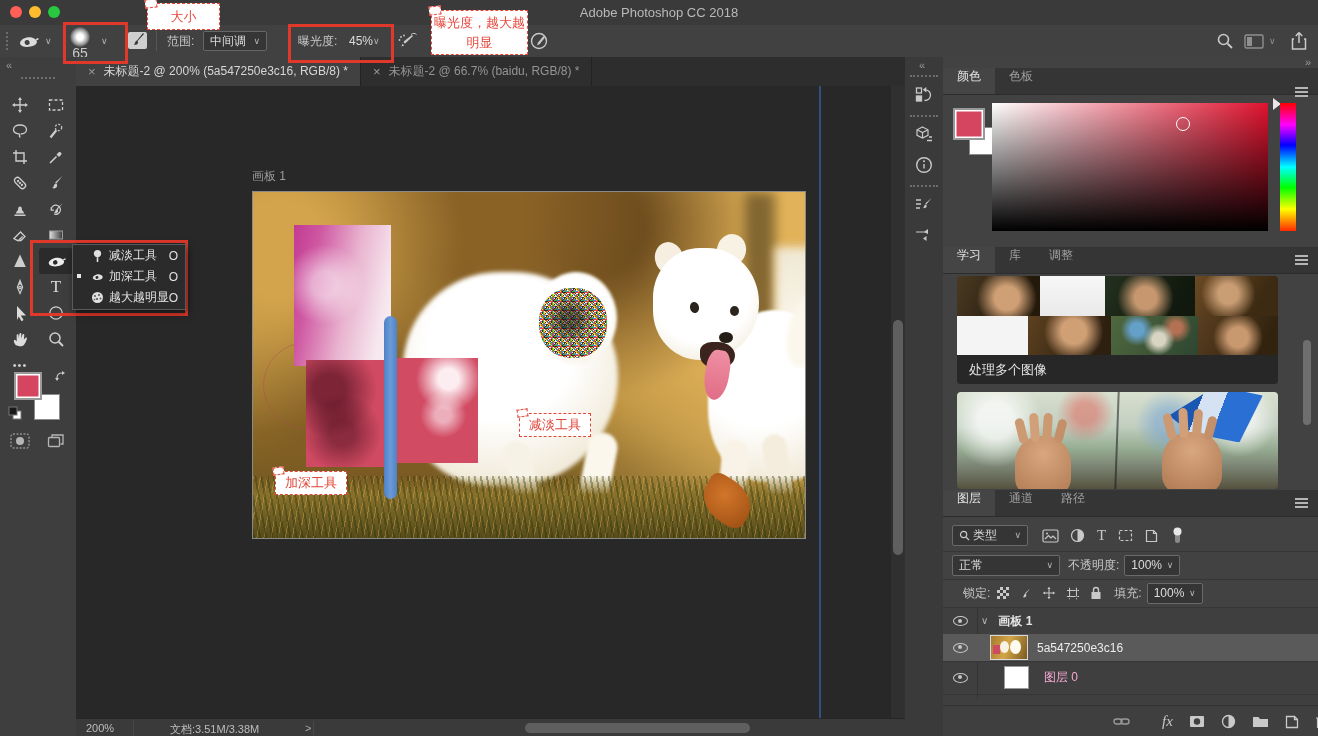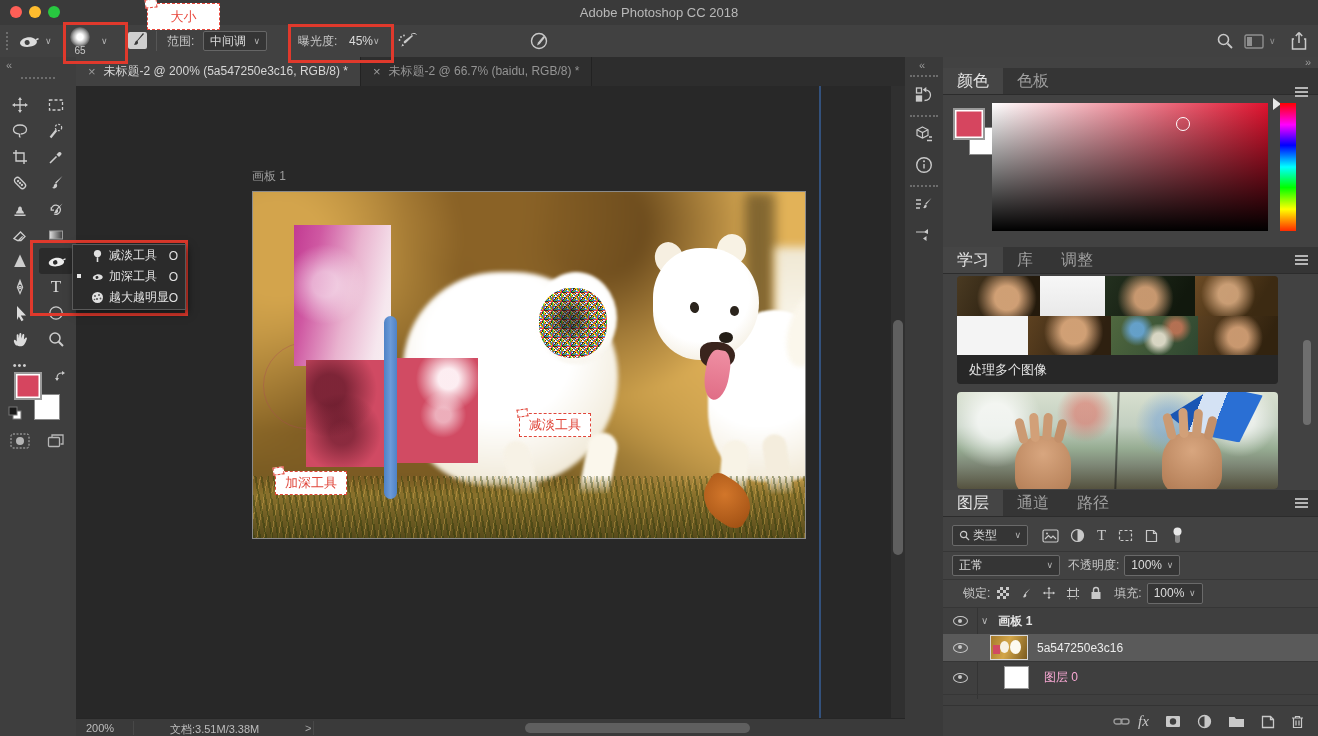--- a/index.html
+++ b/index.html
@@ -57,21 +57,21 @@
   #photo *{position:absolute;pointer-events:none}
   .cnote{background:#fff;border:1px dashed #e0463a;color:#e0463a;font-size:13px;padding:2px 9px;z-index:7;white-space:nowrap}
   .cnote:before{content:"";position:absolute;left:-3px;top:-5px;width:9px;height:6px;background:#fff;border:1px dashed #e0463a;transform:rotate(-8deg)}
   
   #middock{left:905px;top:57px;width:38px;height:679px;background:#3a3a3a;border-right:1px solid #2c2c2c}
   .dockbtn{position:absolute;left:4px;width:30px;height:28px;display:flex;align-items:center;justify-content:center}
   
   #rightdock{left:943px;top:57px;width:375px;height:679px;background:#424242}
   .panel{position:absolute;left:0;width:375px}
   .phead{position:absolute;left:0;top:0;width:375px;height:26px;background:#353535;display:flex;border-bottom:1px solid #2c2c2c}
-  .ptab{height:26px;padding:0 14px;display:flex;align-items:center;font-size:16px}
+  .ptab{height:26px;padding:0 14px;display:flex;font-size:12px}
   .ptab.on{background:#454545;color:#e3e3e3}
   .ptab.off{color:#9f9f9f}
   .hamb{position:absolute;right:10px;top:12px;width:13px;height:2px;background:#b5b5b5;
         box-shadow:0 -4px 0 #b5b5b5,0 4px 0 #b5b5b5}
   .collapser{position:absolute;right:8px;top:-1px;color:#9a9a9a;font-size:11px;letter-spacing:-1px}
   .sel2{background:#353535;border:1px solid #6a6a6a;border-radius:2px;height:21px;display:flex;align-items:center;
         justify-content:space-between;padding:0 6px;color:#dcdcdc;box-sizing:border-box;font-size:12px}
   .eye{width:15px;height:10px;border:1.5px solid #c6c6c6;border-radius:50%;position:relative;box-sizing:border-box}
   .eye:after{content:"";position:absolute;left:4px;top:1.5px;width:4px;height:4px;border-radius:50%;background:#c6c6c6}
   .lrow{position:absolute;left:0;width:375px;border-bottom:1px solid #363636;display:flex;align-items:center}
@@ -102,21 +102,21 @@
             <path fill="#dcdcdc" fill-rule="evenodd" d="M16.2 9.2c.5 1.8-1.6 3.7-5.2 4.4-3.9.8-7.7-.2-8.4-2.2C2 9.4 4.4 7 8 6.2c3.7-.8 7.6.8 8.2 3zM6.3 10.7a2 2 0 1 0 4-.9 2 2 0 0 0-4 .9z"></path>
             <path stroke="#dcdcdc" stroke-width="1.2" d="M15.6 8l2-1"></path>
           </svg>
       </span>
       <span class="chev">∨</span>
     </div>
 
     <div class="abs" style="left:68px;top:2px;width:50px;height:28px">
       <div class="abs" style="left:2px;top:0;width:20px;height:20px;border-radius:50%;
            background:radial-gradient(circle,#ffffff 0 22%,rgba(255,255,255,.55) 50%,rgba(255,255,255,0) 75%)"></div>
-      <div class="abs" style="left:0;top:18px;width:24px;text-align:center;font-size:10px;color:#c9c9c9">65</div>
+      <div class="abs" style="left:0;top:18px;width:24px;text-align:center;font-size:14px;color:#c9c9c9">65</div>
       <span class="abs chev" style="left:33px;top:10px">∨</span>
     </div>
 
     <div class="abs" style="left:128px;top:7px;width:19px;height:17px;background:#cfcfcf;border-radius:2px;overflow:hidden">
       <svg width="19" height="17" viewBox="0 0 19 17">
           <path fill="#383838" d="M15 1l-6 7.4c-1 .2-1.7 1-1.9 2.2-.1.9-.5 1.4-1.3 1.6 1.3 1 3.6.5 4.1-1 .3-.9.1-1.7-.3-2.3L16 2z"></path>
         </svg>
     </div>
     <div class="abs vsep" style="left:156px"></div>
 
@@ -166,20 +166,21 @@
       <svg width="18" height="20" viewBox="0 0 18 20">
           <path d="M4 8H2.5v10h13V8H14" stroke="#c9c9c9" stroke-width="1.5" fill="none"></path>
           <path d="M9 1.5V12M9 1.5L5.8 5M9 1.5L12.2 5" stroke="#c9c9c9" stroke-width="1.5" fill="none"></path>
         </svg>
     </div>
   </div>
 
   <div class="abs redbox" style="left:63px;top:22px;width:59px;height:36px"></div>
   <div class="abs redbox" style="left:288px;top:24px;width:100px;height:33px"></div>
   <div class="abs callout" style="left:147px;top:3px;width:73px;height:27px">大小</div>
+  <div class="abs callout" style="left:431px;top:10px;width:97px;height:45px;line-height:1.5;padding:2px">曝光度，越大越明显</div>
 
   <div id="tooldock" class="abs">
     <div class="abs" style="left:6px;top:2px;color:#9a9a9a;font-size:11px;letter-spacing:-1px">«</div>
     <div class="abs grip" style="left:21px;top:20px"></div>
 
     <div class="tool" style="left:3px;top:35px">
       <svg width="18" height="18" viewBox="0 0 18 18" stroke="#cdcdcd" stroke-width="1.3" fill="none">
           <path d="M9 3v12M3 9h12"></path>
           <path fill="#cdcdcd" stroke="none" d="M9 1l2 3H7zM9 17l2-3H7zM1 9l3-2v4zM17 9l-3-2v4z"></path>
         </svg>
@@ -707,21 +708,21 @@
         </div>
       </div>
 
       <div class="abs" style="left:0;top:215px;width:375px;height:31px;border-top:1px solid #333;background:#3f3f3f;display:flex;align-items:center">
         <span style="margin-left:170px">
           <svg width="17" height="11" viewBox="0 0 17 11" stroke="#9a9a9a" stroke-width="1.4" fill="none">
               <rect x="1" y="3" width="8" height="5" rx="2.5"></rect>
               <rect x="8" y="3" width="8" height="5" rx="2.5"></rect>
             </svg>
           </span>
-        <span class="fxtxt" style="margin-left:8px">fx</span>
+        <span class="fxtxt" style="margin-left:32px">fx</span>
         <span style="margin-left:16px">
           <svg width="16" height="13" viewBox="0 0 16 13">
               <rect x="1" y="1" width="14" height="11" rx="1" fill="#c9c9c9"></rect>
               <circle cx="8" cy="6.5" r="3.2" fill="#3f3f3f"></circle>
             </svg>
           </span>
         <span style="margin-left:16px">
           <svg width="15" height="15" viewBox="0 0 15 15">
               <circle cx="7.5" cy="7.5" r="6" stroke="#c9c9c9" fill="none" stroke-width="1.3"></circle>
               <path d="M7.5 1.5a6 6 0 0 1 0 12z" fill="#c9c9c9"></path>

